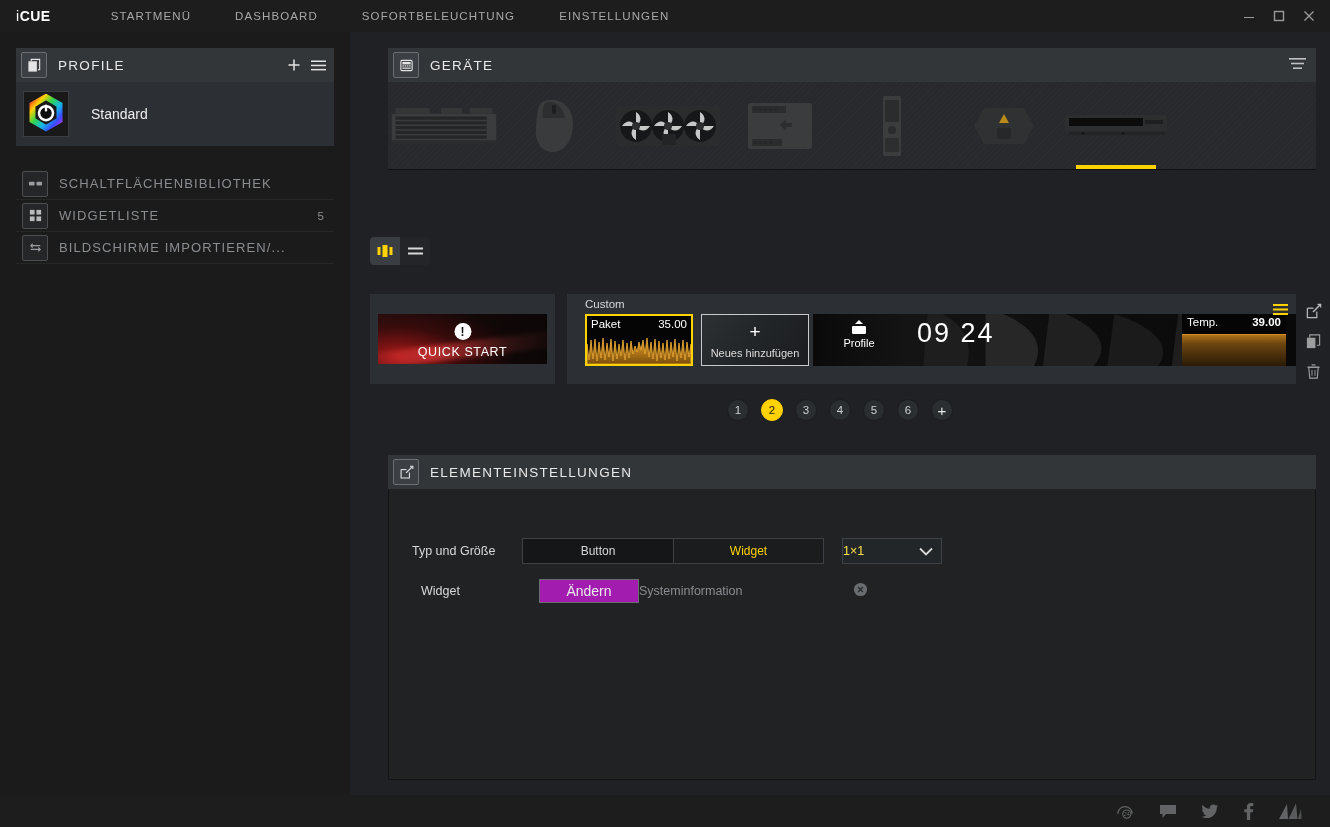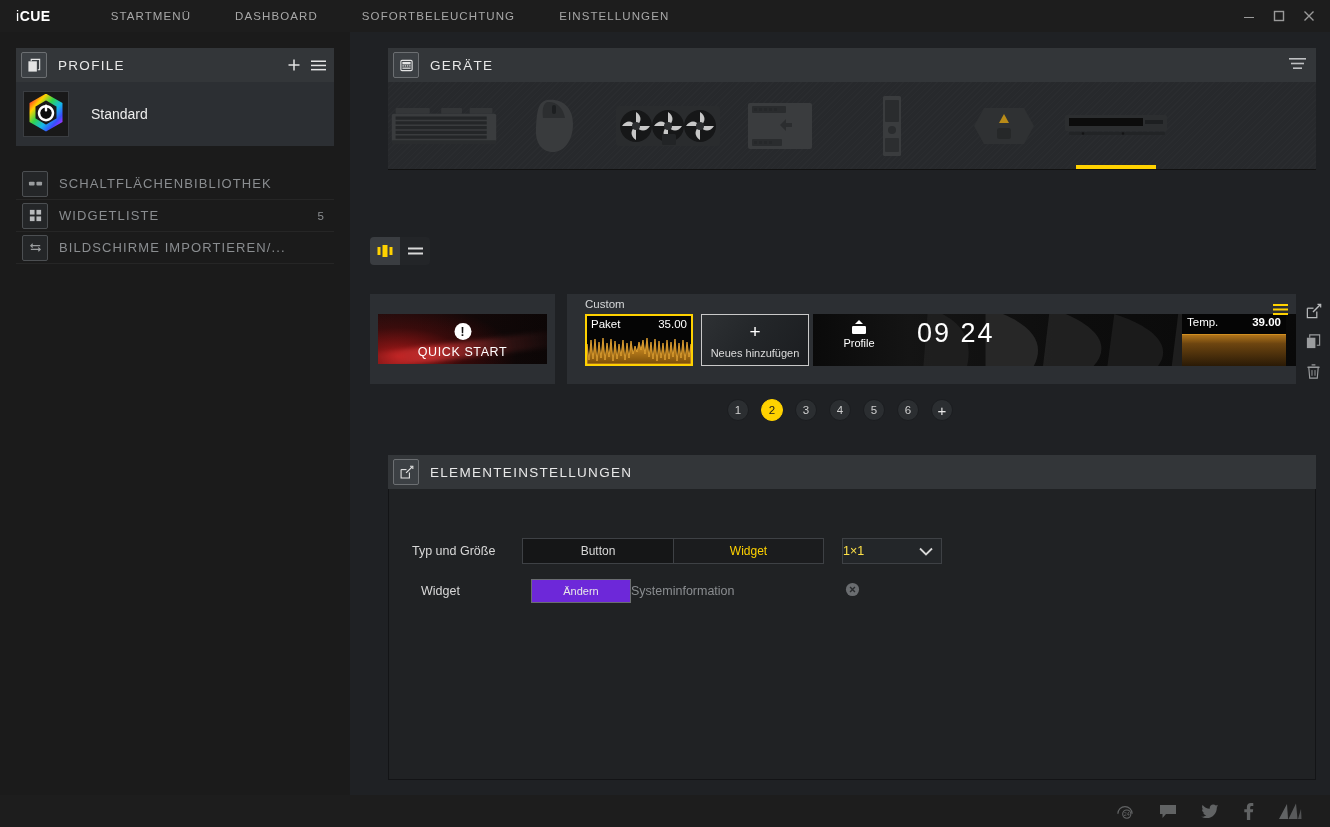--- a/index.html
+++ b/index.html
@@ -214,23 +214,24 @@
   }
   .seg-btn.active { color:#ffd200; background:#1b1c1e; }
   .seg-btn + .seg-btn { border-left:1px solid #3e4145; }
   .sel {
     margin-left:18px; width:100px; height:26px; background:#232629; border:1px solid #3e4145;
     display:flex; align-items:center; position:relative; cursor:pointer;
   }
   .sel .seltxt { font-size:12.5px; color:#fde047; }
   .sel .chev { position:absolute; right:8px; }
   .btn-outline {
-    width:100px; height:24px; border:1px solid #6a6d70; background:#6d28d9;
-    display:flex; align-items:center; justify-content:center; font-size:11px; color:#e8e8e8;
+    width:100px; height:24px; border:1px solid #6a6d70; background:#a21caf;
+    display:flex; align-items:center; justify-content:center; font-size:14px; color:#e8e8e8;
     cursor:pointer;
+    margin-left:8px;
   }
   .widget-val { font-size:12.5px; color:#8a8d90; }
   .clear-ic { margin-left:110px; cursor:pointer; }
 
   
   .bottombar { position:absolute; left:0; bottom:0; width:1330px; height:32px; background:#1d1d1d; }
   .social { position:absolute; right:28px; top:0; height:32px; display:flex; align-items:center; gap:24px; }
   .social .s { cursor:pointer; opacity:.55; display:flex; align-items:center; }
 </style>
 </head>

